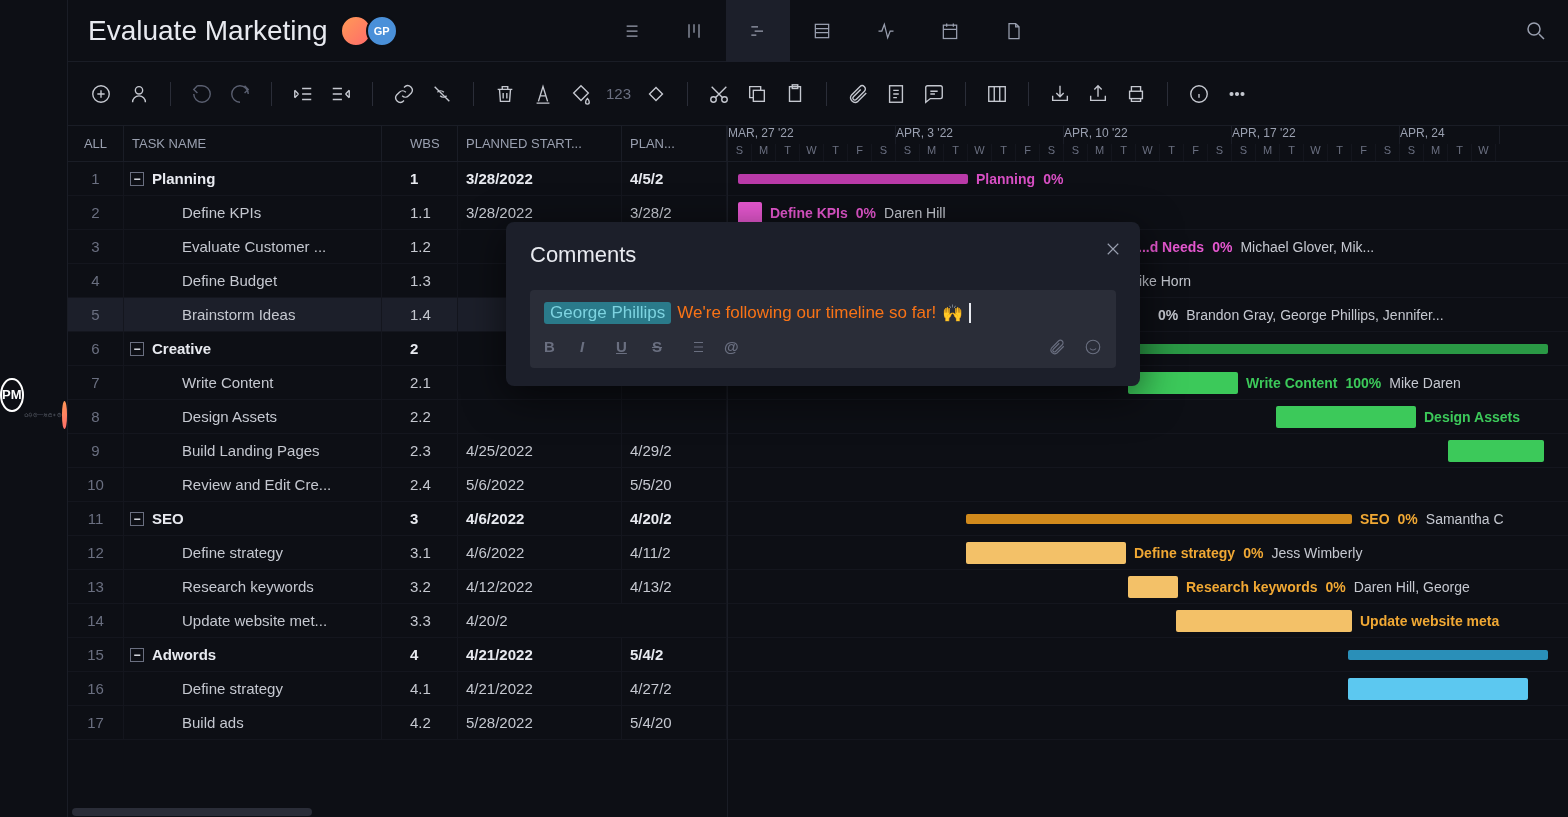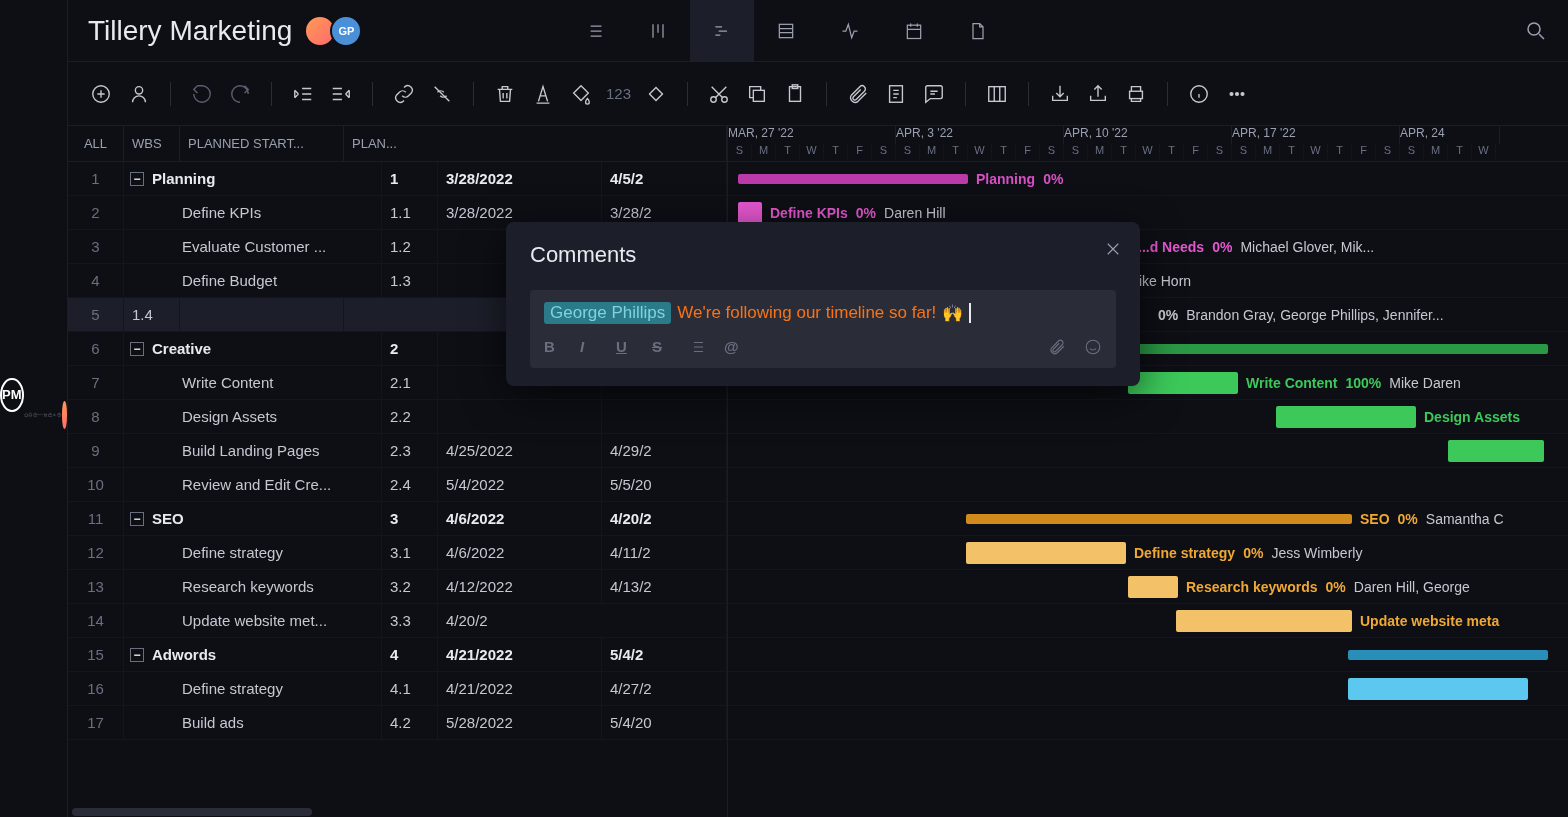--- a/index.html
+++ b/index.html
@@ -39,21 +39,21 @@
 
 
 .content { flex: 1; display: flex; overflow: hidden; position: relative; }
 
 
 .task-table { width: 660px; display: flex; flex-direction: column; border-right: 1px solid #1a1d26; }
 .table-header { display: flex; height: 36px; border-bottom: 1px solid #1a1d26; }
 .th { display: flex; align-items: center; font-size: 13px; color: #9aa0b0; padding: 0 8px; border-right: 1px solid #1a1d26; }
 .col-all { width: 56px; justify-content: center; }
 .col-name { width: 258px; }
-.col-wbs { width: 56px; }
+.col-wbs { width: 56px; margin-left: 20px; }
 .col-start { width: 164px; }
 .col-end { flex: 1; }
 
 .table-body { flex: 1; overflow: hidden; }
 .task-row { display: flex; height: 34px; align-items: stretch; border-bottom: 1px solid #14161e; font-size: 15px; }
 .task-row.group { font-weight: 600; color: #e8eaf0; }
 .task-row.sel { background: #1c1f2a; }
 .td { display: flex; align-items: center; padding: 0 8px; border-right: 1px solid #14161e; white-space: nowrap; overflow: hidden; text-overflow: ellipsis; }
 .td.col-all { justify-content: center; color: #6a6f80; font-weight: 400; }
 .color-bar { width: 6px; flex-shrink: 0; }
@@ -125,21 +125,21 @@
     <svg class="side-icon" viewBox="0 0 24 24">
         <circle cx="12" cy="12" r="9"></circle>
         <path d="M9 9a3 3 0 115 2c-1 1-2 1.5-2 3M12 18h0"></path>
       </svg>
     <div class="avatar-sm"></div>
   </div>
 
   <div class="main">
 
     <div class="header">
-      <div class="project-title">Tillery Marketing</div>
+      <div class="project-title">Evaluate Marketing</div>
       <div class="avatar-group">
         <div class="av1"></div>
         <div class="av2">GP</div>
       </div>
       <div class="view-tabs">
         <div class="view-tab">
             <svg viewBox="0 0 24 24">
               <path d="M8 6h13M8 12h13M8 18h13M3 6h0M3 12h0M3 18h0"></path>
             </svg>
           </div>
@@ -327,20 +327,21 @@
             <circle cx="18" cy="12" r="1.5" fill="#c5c8d0"></circle>
           </svg>
         </div>
     </div>
 
     <div class="content">
 
       <div class="task-table">
         <div class="table-header">
           <div class="th col-all">ALL</div>
+          <div class="th col-name">TASK NAME</div>
           <div class="th col-wbs">WBS</div>
           <div class="th col-start">PLANNED START...</div>
           <div class="th col-end">PLAN...</div>
         </div>
         <div class="table-body" id="table-body">
             <div class="task-row group">
     <div class="td col-all">1</div>
     <div class="td col-name" style="padding:0">
       <div class="color-bar" style="background:#b93aa8"></div>
       <div class="task-name-cell">
@@ -390,20 +391,28 @@
         <span class="indent"></span>
         <span>Define Budget</span>
       </div>
     </div>
     <div class="td col-wbs">1.3</div>
     <div class="td col-start"></div>
     <div class="td col-end"></div>
             </div>
             <div class="task-row sel">
     <div class="td col-all">5</div>
+    <div class="td col-name" style="padding:0">
+      <div class="color-bar" style="background:#b93aa8"></div>
+      <div class="task-name-cell">
+        <span class="indent"></span>
+        <span class="indent"></span>
+        <span>Brainstorm Ideas</span>
+      </div>
+    </div>
     <div class="td col-wbs">1.4</div>
     <div class="td col-start"></div>
     <div class="td col-end"></div>
             </div>
             <div class="task-row group">
     <div class="td col-all">6</div>
     <div class="td col-name" style="padding:0">
       <div class="color-bar" style="background:#3cc95a"></div>
       <div class="task-name-cell">
 
@@ -461,21 +470,21 @@
     <div class="td col-all">10</div>
     <div class="td col-name" style="padding:0">
       <div class="color-bar" style="background:#3cc95a"></div>
       <div class="task-name-cell">
         <span class="indent"></span>
         <span class="indent"></span>
         <span>Review and Edit Cre...</span>
       </div>
     </div>
     <div class="td col-wbs">2.4</div>
-    <div class="td col-start">5/4/2022</div>
+    <div class="td col-start">5/6/2022</div>
     <div class="td col-end">5/5/20</div>
             </div>
             <div class="task-row group">
     <div class="td col-all">11</div>
     <div class="td col-name" style="padding:0">
       <div class="color-bar" style="background:#f0a834"></div>
       <div class="task-name-cell">
 
         <span class="expand-box">−</span>
         <span>SEO</span>

